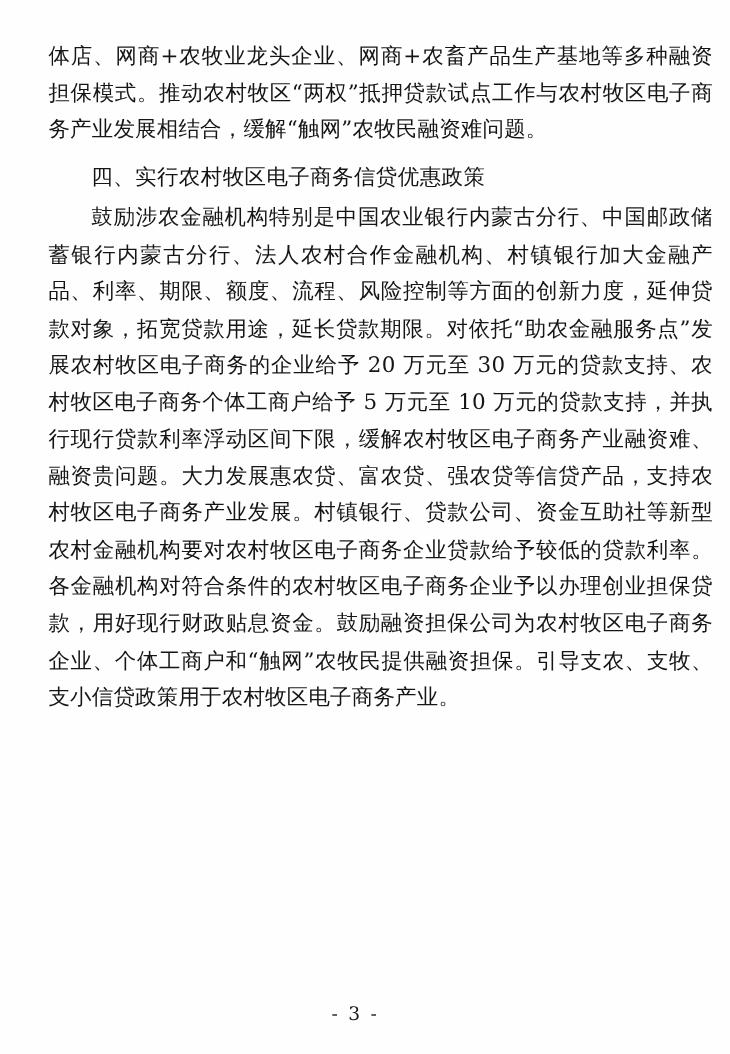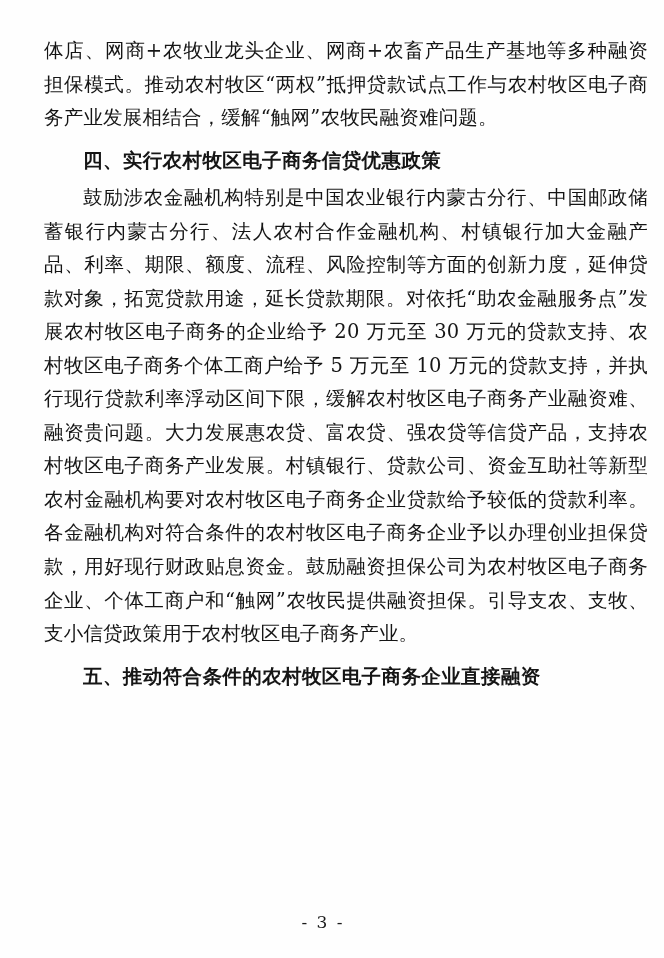--- a/index.html
+++ b/index.html
@@ -33,21 +33,21 @@
   p.para {
     margin: 0 0 1px 0;
     text-indent: 2em;
   }
   p.para.no-indent {
     text-indent: 0;
   }
   h2.section-head {
     margin: 9px 0 4px 0;
     font-size: 19.5px;
-    font-weight: bold;
+    font-weight: normal;
     line-height: 1.72;
     text-indent: 2em;
     letter-spacing: 0.4px;
   }
   .page-number {
     position: absolute;
     left: 0;
     right: 0;
     bottom: 26px;
     text-align: center;
@@ -66,21 +66,20 @@
 
 <div class="page">
   <div class="doc-body">
 
     <p class="para no-indent">体店、网商+农牧业龙头企业、网商+农畜产品生产基地等多种融资担保模式。推动农村牧区“两权”抵押贷款试点工作与农村牧区电子商务产业发展相结合，缓解“触网”农牧民融资难问题。</p>
 
     <h2 class="section-head">四、实行农村牧区电子商务信贷优惠政策</h2>
 
     <p class="para">鼓励涉农金融机构特别是中国农业银行内蒙古分行、中国邮政储蓄银行内蒙古分行、法人农村合作金融机构、村镇银行加大金融产品、利率、期限、额度、流程、风险控制等方面的创新力度，延伸贷款对象，拓宽贷款用途，延长贷款期限。对依托“助农金融服务点”发展农村牧区电子商务的企业给予 20 万元至 30 万元的贷款支持、农村牧区电子商务个体工商户给予 5 万元至 10 万元的贷款支持，并执行现行贷款利率浮动区间下限，缓解农村牧区电子商务产业融资难、融资贵问题。大力发展惠农贷、富农贷、强农贷等信贷产品，支持农村牧区电子商务产业发展。村镇银行、贷款公司、资金互助社等新型农村金融机构要对农村牧区电子商务企业贷款给予较低的贷款利率。各金融机构对符合条件的农村牧区电子商务企业予以办理创业担保贷款，用好现行财政贴息资金。鼓励融资担保公司为农村牧区电子商务企业、个体工商户和“触网”农牧民提供融资担保。引导支农、支牧、支小信贷政策用于农村牧区电子商务产业。</p>
 
-    <h2 class="section-head">五、推动符合条件的农村牧区电子商务企业直接融资</h2>
 
 
   </div>
 
   <div class="page-number">
     <span class="pn-inner">- 3 -</span>
   </div>
 </div>
 
 </body></html>

